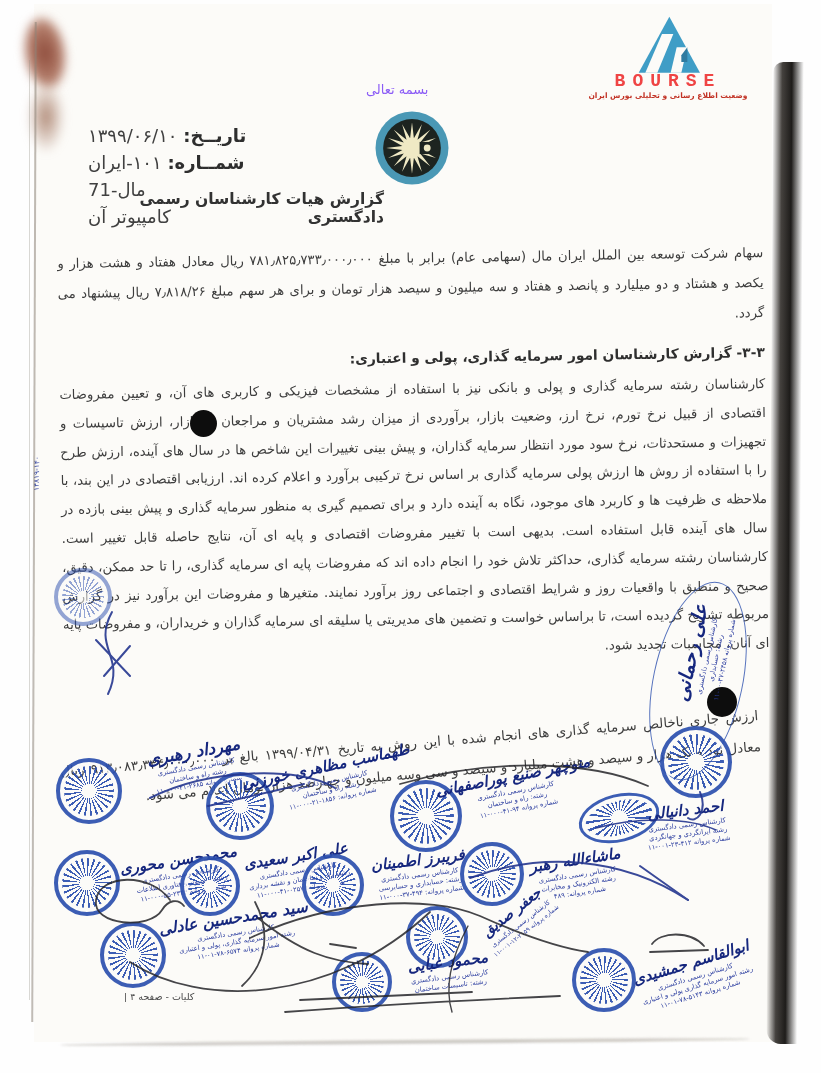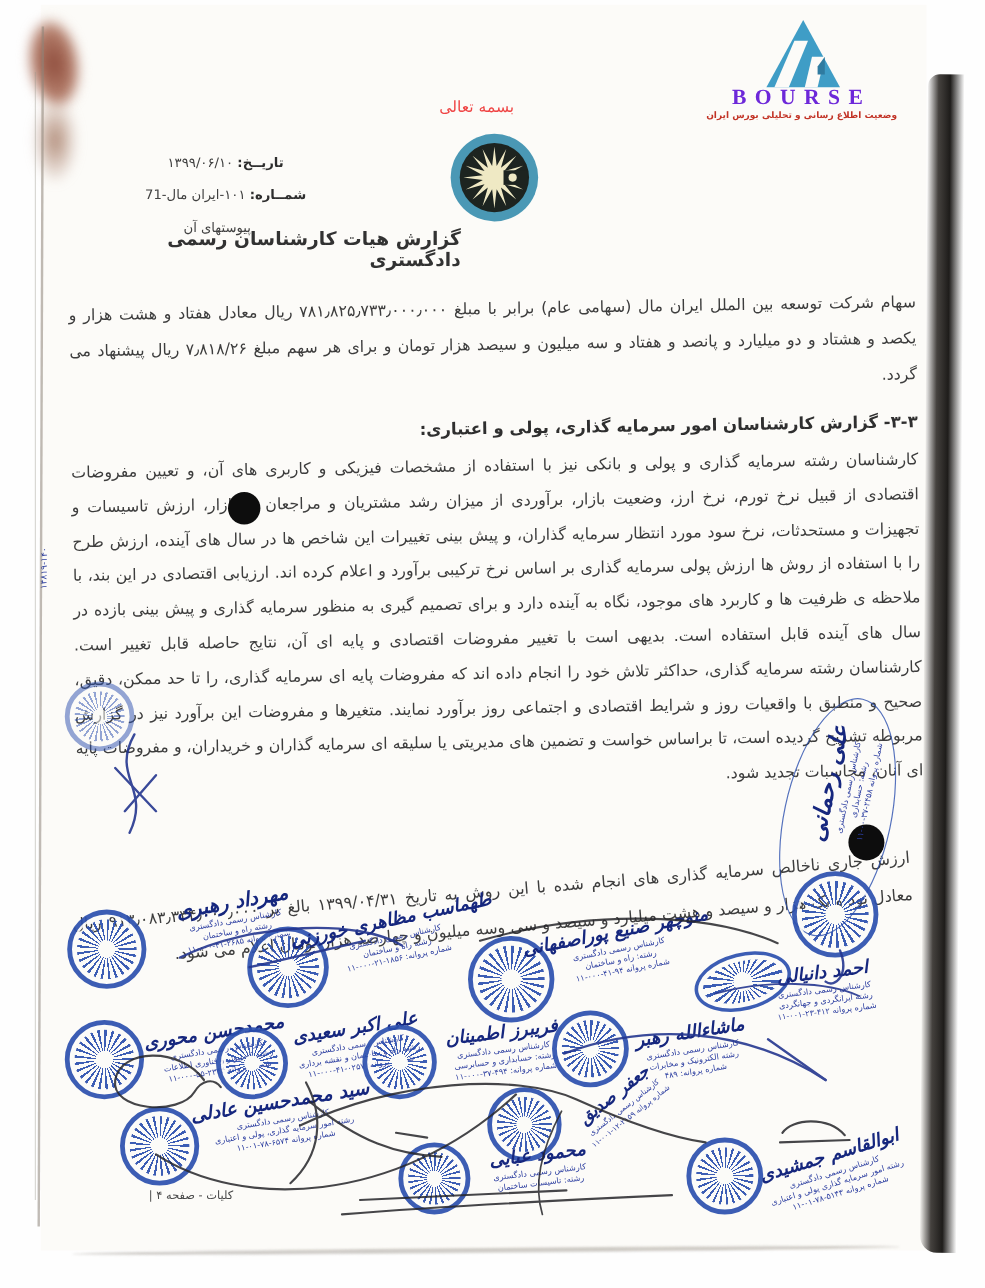--- a/index.html
+++ b/index.html
@@ -15,27 +15,27 @@
   .left-line2{position:absolute;left:29px;top:60px;width:1px;height:940px;background:rgba(150,145,135,0.35);}
   .smudge{position:absolute;border-radius:50%;filter:blur(5px);}
   .smudge.a{left:24px;top:16px;width:42px;height:74px;background:radial-gradient(ellipse,#8d4a3a 0%,#b5806d 55%,rgba(255,255,255,0) 78%);transform:rotate(-8deg);}
   .smudge.b{left:28px;top:82px;width:36px;height:70px;background:radial-gradient(ellipse,#b08a77 0%,rgba(255,255,255,0) 75%);}
   .bottom-edge{position:absolute;left:60px;top:1040px;width:690px;height:4px;background:rgba(150,145,136,0.45);border-radius:50%;transform:rotate(-0.5deg);filter:blur(1px);}
   .punch{position:absolute;border-radius:50%;background:#0d0d0d;}
 
   
   .logo{position:absolute;left:548px;top:14px;width:240px;height:100px;text-align:center;}
   .logo .tri{display:block;margin:0 auto;}
-  .logo .word{font-family:Liberation Serif, serif;font-size:18px;font-weight:bold;color:#6d28d9;letter-spacing:7px;line-height:15px;}
+  .logo .word{font-family:Liberation Mono, monospace;font-size:18px;font-weight:bold;color:#ef4444;letter-spacing:7px;line-height:15px;}
   .logo .tag{font-size:7.5px;font-weight:bold;color:#c23326;direction:rtl;margin-top:2px;}
 
   
-  .bismillah{position:absolute;left:366px;top:82px;font-size:13px;color:#ef4444;direction:rtl;}
+  .bismillah{position:absolute;left:366px;top:82px;font-size:13px;color:#8b5cf6;direction:rtl;}
   .emblem{position:absolute;left:374px;top:110px;}
-  .hfields{position:absolute;left:88px;top:122px;width:200px;direction:rtl;text-align:center;font-size:11px;line-height:27px;color:#404040;}
+  .hfields{position:absolute;left:88px;top:122px;width:200px;direction:rtl;text-align:left;font-size:18px;line-height:27px;color:#404040;}
   .hfields b{color:#2e2e2e;}
   .hfields .indent{padding-right:14px;}
   .doc-title{position:absolute;left:84px;top:190px;width:300px;direction:rtl;font-size:15.5px;font-weight:bold;color:#323232;}
 
   
   .bodywrap{position:absolute;left:57px;top:238px;width:706px;direction:rtl;transform:rotate(-0.9deg);transform-origin:top right;}
   .para{font-size:13.2px;line-height:30px;text-align:justify;color:#3d3d3d;}
   .heading{font-size:13.8px;font-weight:bold;color:#2f2f2f;margin:16px 0 10px 0;}
   .para2{line-height:28.8px;}
   .para3{position:absolute;left:57px;top:700px;width:700px;direction:rtl;font-size:13.4px;line-height:31px;text-align:justify;color:#3d3d3d;
@@ -81,21 +81,21 @@
     <circle cx="50" cy="50" r="38" fill="#1d2420"></circle>
     <polygon fill="#efe9c4" points="84,50 62.8,52.5 81.4,63 60.8,57.2 74,74 57.2,60.8 63,81.4 52.5,62.8 50,84 47.5,62.8 37,81.4 42.8,60.8 26,74 39.2,57.2 18.6,63 37.3,52.5 16,50 37.3,47.5 18.6,37 39.2,42.8 26,26 42.8,39.2 37,18.6 47.5,37.3 50,16 52.5,37.3 63,18.6 57.2,39.2 74,26 60.8,42.8 81.4,37 62.8,47.5"></polygon>
     <rect x="60" y="42" width="26" height="16" fill="#1d2420"></rect>
     <circle cx="50" cy="50" r="8" fill="#efe9c4"></circle>
     <circle cx="70" cy="50" r="4.5" fill="#efe9c4"></circle>
   </svg>
 
   <div class="hfields">
     <div><b>تاریــخ:</b> <span>۱۳۹۹/۰۶/۱۰</span></div>
     <div><b>شمــاره:</b> <span>۱۰۱-ایران مال-71</span></div>
-    <div class="indent">پیوستهای آن</div>
+    <div class="indent">کامپیوتر آن</div>
   </div>
 
   <div class="doc-title">گزارش هیات کارشناسان رسمی دادگستری</div>
 
   <div class="bodywrap">
     <div class="para">سهام شرکت توسعه بین الملل ایران مال (سهامی عام) برابر با مبلغ ۷۸۱٫۸۲۵٫۷۳۳٫۰۰۰٫۰۰۰ ریال معادل هفتاد و هشت هزار و یکصد و هشتاد و دو میلیارد و پانصد و هفتاد و سه میلیون و سیصد هزار تومان و برای هر سهم مبلغ ۷٫۸۱۸/۲۶ ریال پیشنهاد می گردد.</div>
     <div class="heading">۳-۳-   گزارش کارشناسان امور سرمایه گذاری، پولی و اعتباری:</div>
     <div class="para para2">کارشناسان رشته سرمایه گذاری و پولی و بانکی نیز با استفاده از مشخصات فیزیکی و کاربری های آن، و تعیین مفروضات اقتصادی از قبیل نرخ تورم، نرخ ارز، وضعیت بازار، برآوردی از میزان رشد مشتریان و مراجعان به بازار، ارزش تاسیسات و تجهیزات و مستحدثات، نرخ سود مورد انتظار سرمایه گذاران، و پیش بینی تغییرات این شاخص ها در سال های آینده، ارزش طرح را با استفاده از روش ها ارزش پولی سرمایه گذاری بر اساس نرخ ترکیبی برآورد و اعلام کرده اند. ارزیابی اقتصادی در این بند، با ملاحظه ی ظرفیت ها و کاربرد های موجود، نگاه به آینده دارد و برای تصمیم گیری به منظور سرمایه گذاری و پیش بینی بازده در سال های آینده قابل استفاده است. بدیهی است با تغییر مفروضات اقتصادی و پایه ای آن، نتایج حاصله قابل تغییر است. کارشناسان رشته سرمایه گذاری، حداکثر تلاش خود را انجام داده اند که مفروضات پایه ای سرمایه گذاری، را تا حد ممکن، دقیق، صحیح و منطبق با واقعیات روز و شرایط اقتصادی و اجتماعی روز برآورد نمایند. متغیرها و مفروضات این برآورد نیز در گزارش مربوطه تشریح گردیده است، تا براساس خواست و تضمین های مدیریتی یا سلیقه ای سرمایه گذاران و خریداران، و مفروضات پایه ای آنان، محاسبات تجدید شود.</div>
   </div>
 

